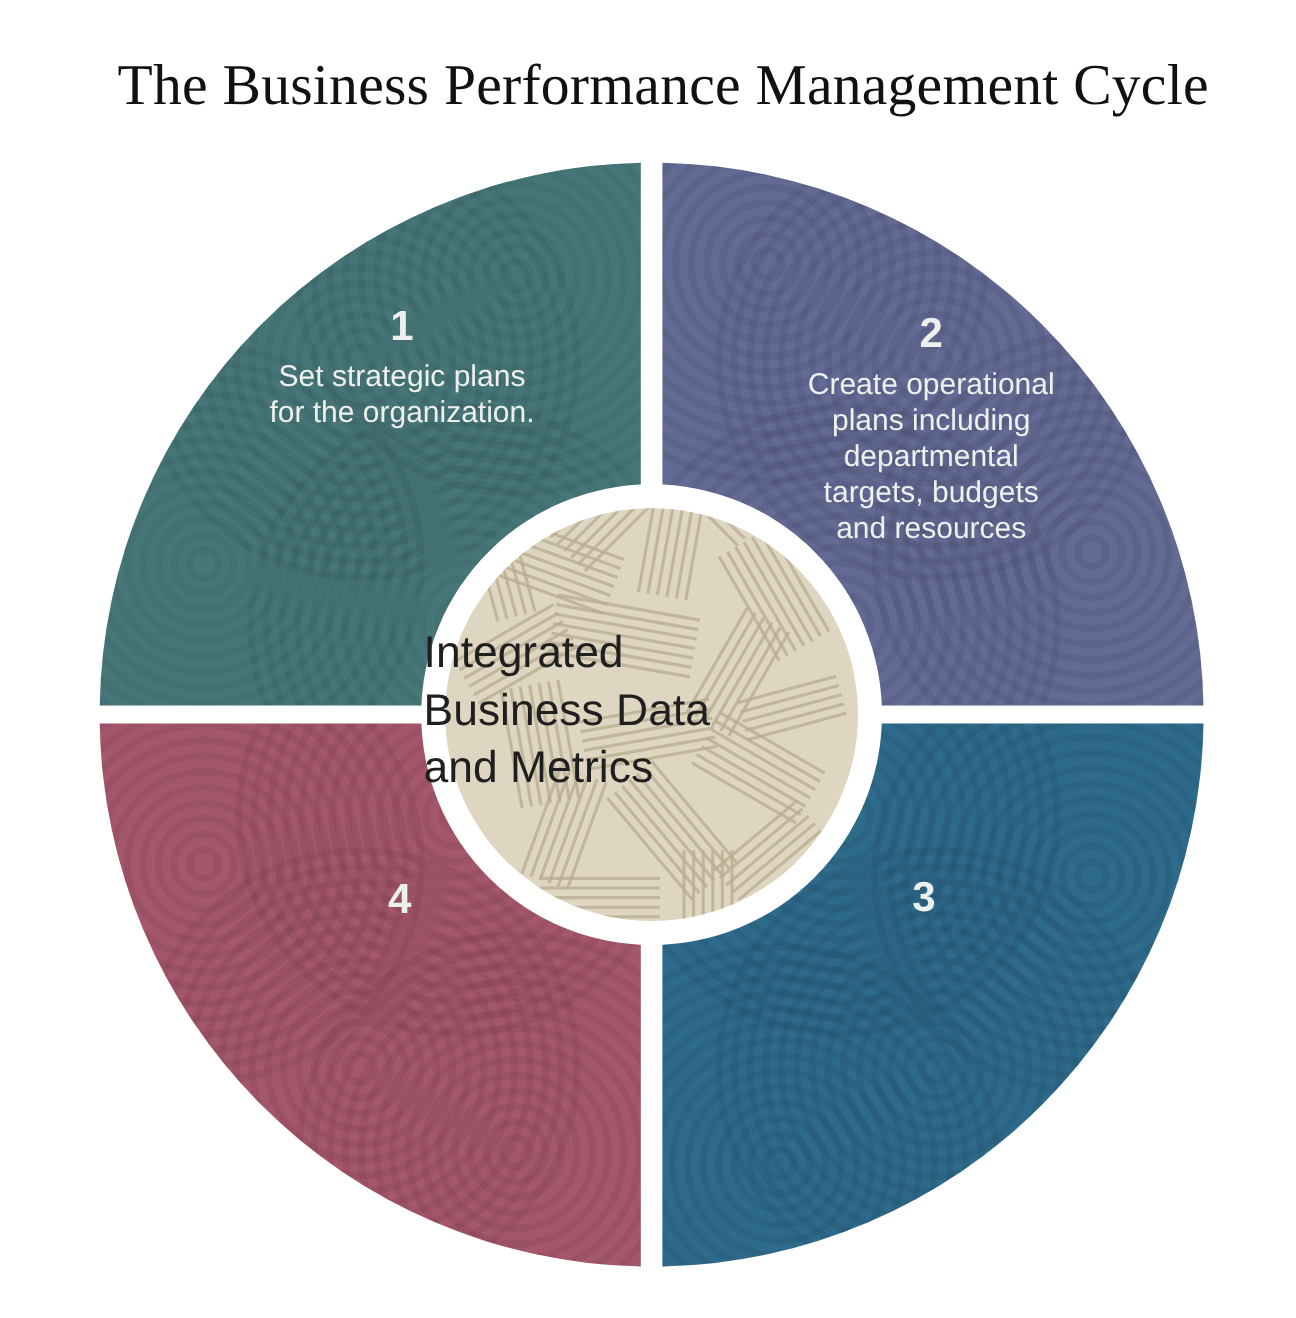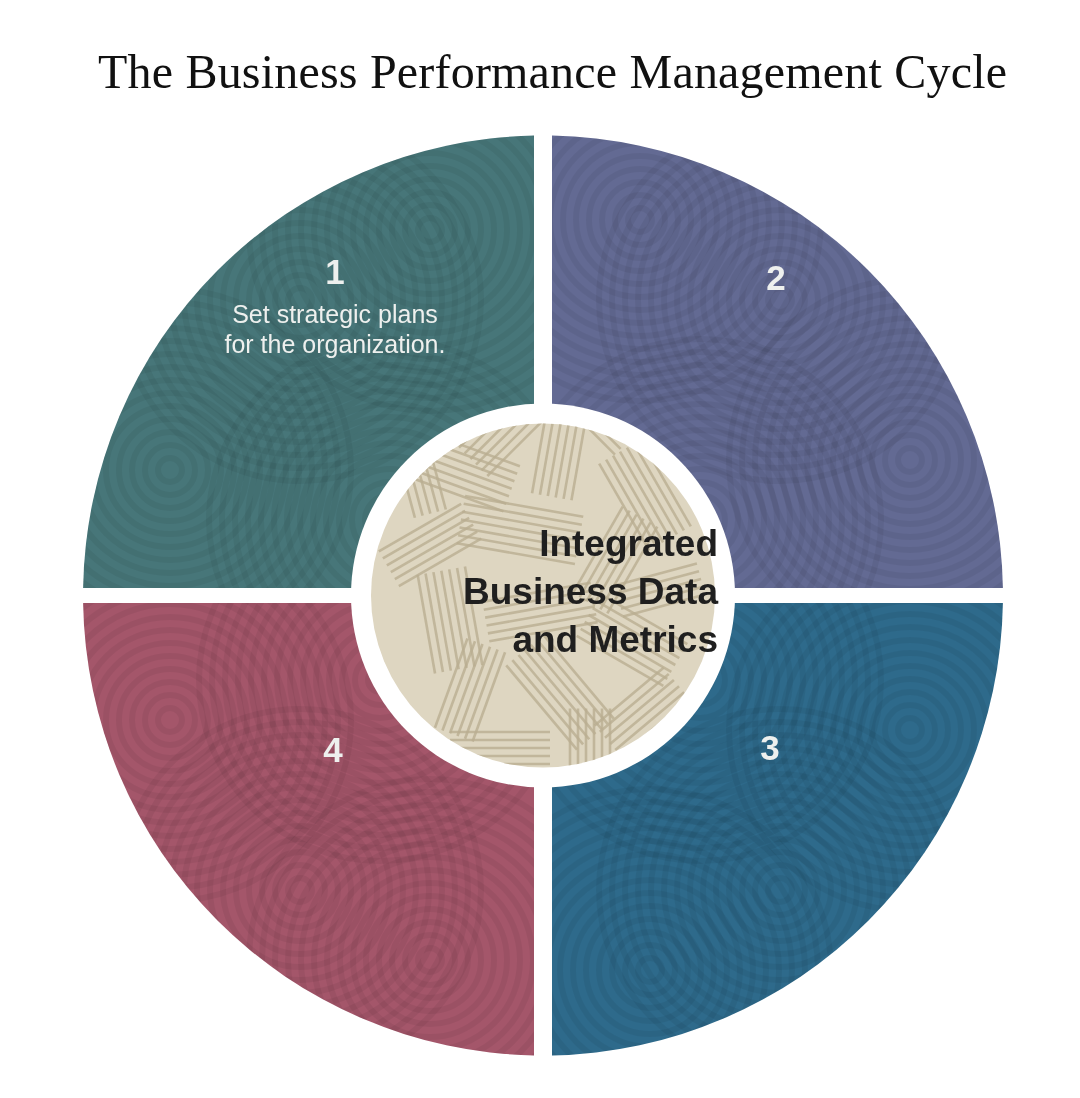--- a/index.html
+++ b/index.html
@@ -36,26 +36,26 @@
     margin-bottom:7px;
   }
   .q-text{
     font-size:25px;
     line-height:30px;
     font-weight:400;
     white-space:pre-line;
   }
   .center-label{
     position:absolute;
-    left:338px;top:520px;
+    left:353px;top:520px;
     width:380px;
-    text-align:right;
+    text-align:left;
     font-size:37px;
     line-height:48px;
-    font-weight:700;
+    font-weight:400;
     white-space:pre-line;
     pointer-events:none;
   }
   #q1{left:165px;top:252px;}
   #q2{left:606px;top:258px;}
   #q3{left:600px;top:728px;}
   #q4{left:163px;top:730px;}
 </style>
 </head>
 <body>
@@ -475,20 +475,25 @@
   </svg>
 
   <div class="q-label" id="q1" style="color: rgb(238, 240, 238);">
     <div class="q-num">1</div>
     <div class="q-text">Set strategic plans
 for the organization.</div>
   </div>
 
   <div class="q-label" id="q2" style="color: rgb(238, 240, 238);">
     <div class="q-num">2</div>
+    <div class="q-text">Create operational
+plans including
+departmental
+targets, budgets
+and resources</div>
   </div>
 
   <div class="q-label" id="q3" style="color: rgb(238, 240, 238);">
     <div class="q-num">3</div>
   </div>
 
   <div class="q-label" id="q4" style="color: rgb(238, 240, 238);">
     <div class="q-num">4</div>
   </div>
 

